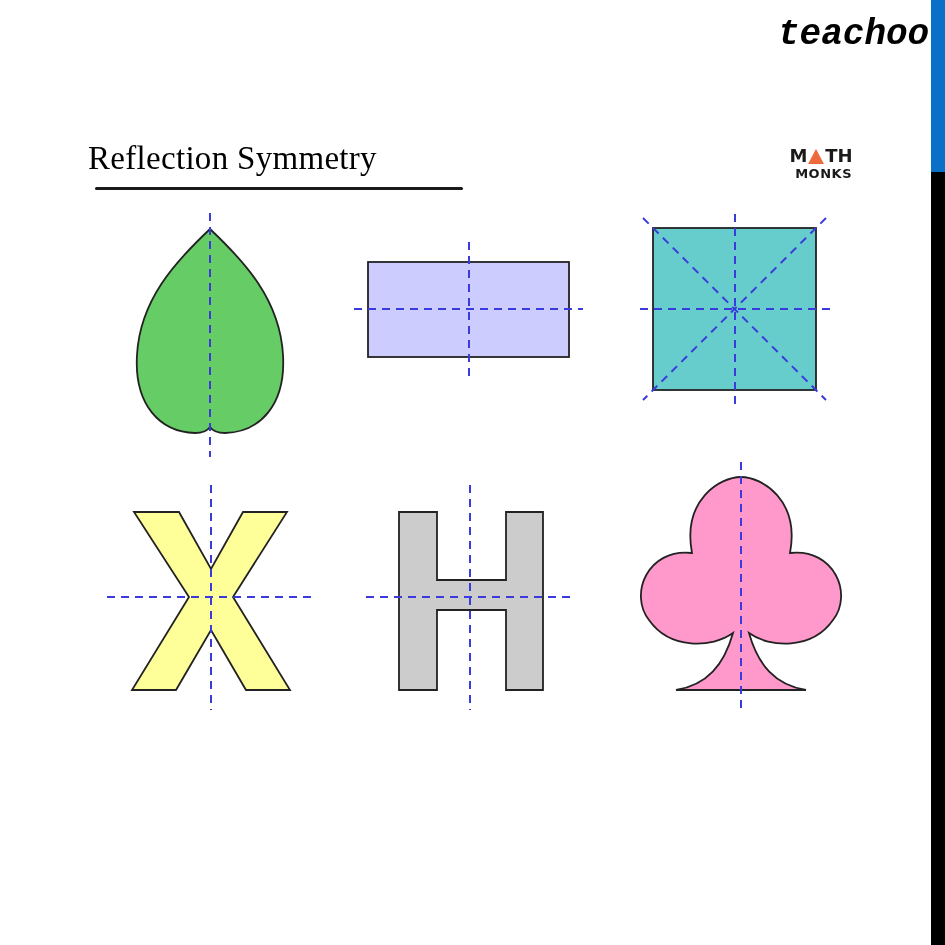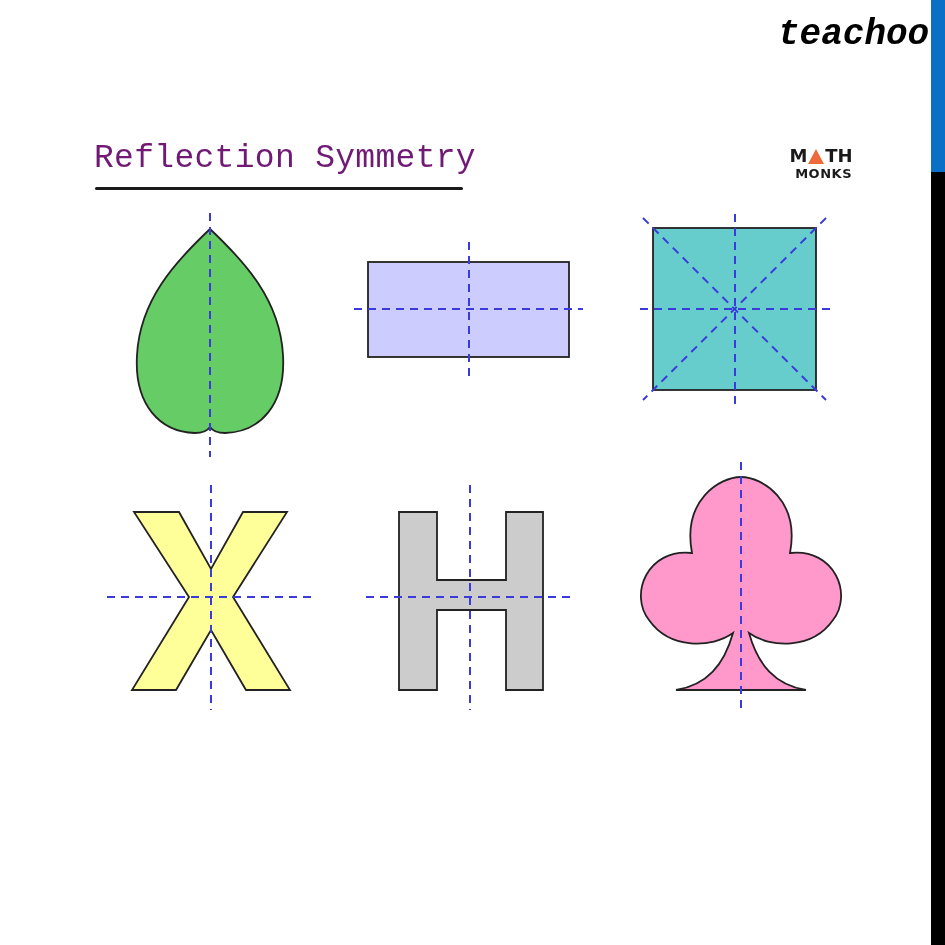--- a/index.html
+++ b/index.html
@@ -1,20 +1,20 @@
 <!DOCTYPE html>
 <html><head>
 <meta charset="utf-8">
 <style>
   html, body { margin:0; padding:0; background:#ffffff; }
   body { width:945px; height:945px; position:relative; overflow:hidden; font-family:"DejaVu Sans", sans-serif; }
   .brand { position:absolute; left:766px; top:14px; font-family:Liberation Mono, monospace; font-style:italic; font-weight:bold; font-size:36px; color:#000; letter-spacing:0px;margin-left:12px; }
   .side-blue { position:absolute; left:931px; top:0; width:14px; height:172px; background:#0a6fc7; }
   .side-black { position:absolute; left:931px; top:172px; width:14px; height:773px; background:#000; }
-  .title { position:absolute; left:94px; top:140px; font-size:33px; color:#701a75; font-family:Liberation Mono, monospace; letter-spacing:0.3px; }
+  .title { position:absolute; left:88px; top:140px; font-size:33px; color:#000000; font-family:Liberation Serif, serif; letter-spacing:0.3px; }
   .title-underline { position:absolute; left:95px; top:187px; width:368px; height:3px; background:#1a1a1a; border-radius:2px; }
   .logo { position:absolute; left:790px; top:146px; width:62px; text-align:center; }
   .logo-math { font-family:"DejaVu Sans", sans-serif; font-weight:bold; font-size:18px; color:#1a1a1a; letter-spacing:0px; line-height:20px; display:flex; align-items:flex-end; justify-content:center; }
   .logo-tri { display:inline-block; width:0; height:0; border-left:8px solid transparent; border-right:8px solid transparent; border-bottom:15px solid #ef6a3a; margin:0 1px 2px 1px; }
   .logo-monks { font-family:"DejaVu Sans", sans-serif; font-weight:bold; font-size:13px; color:#1a1a1a; text-align:right; padding-right:0px; margin-top:0px; letter-spacing:0.5px; }
   svg.shapes { position:absolute; left:0; top:0; }
 </style>
 </head>
 <body>
 

